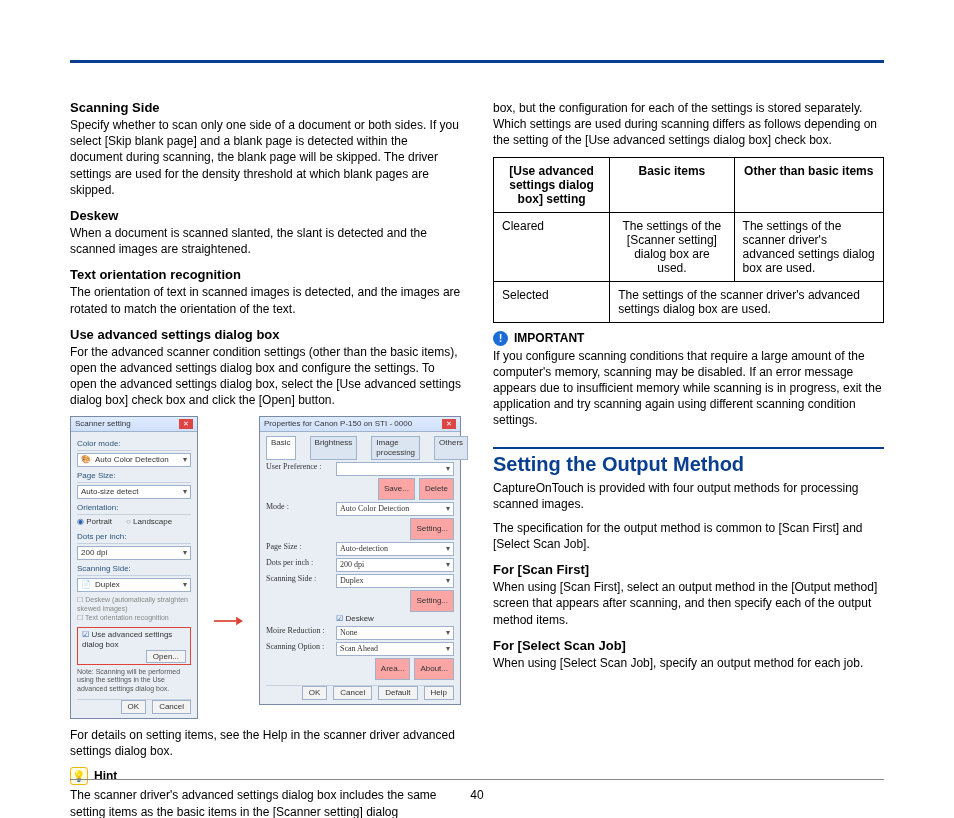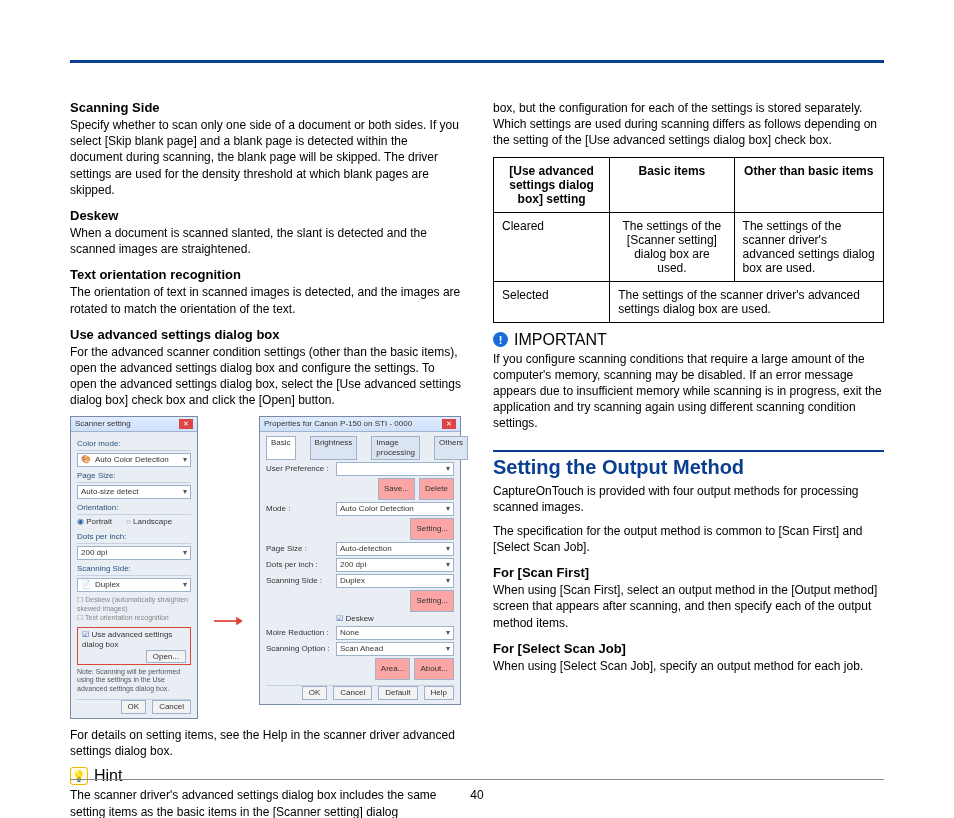--- a/index.html
+++ b/index.html
@@ -95,37 +95,37 @@
   }
   .btn-row { display:flex; gap:6px; justify-content:flex-end; margin-top:5px; padding-top:0; border-top:1px solid #c6d0de;}
   .note { font-size:7px; color:#555; margin-top:3px;}
   .red-arrow {
     width:34px; height:12px; position:relative; align-self:center; margin-left:-4px; margin-right:-4px;
     margin-top:106px;
   }
   .red-arrow svg{width:100%;height:100%;}
   .tabs { display:flex; gap:14px; font-size:8px; margin-bottom:2px;}
   .tab { background:#dbe5f1; padding:1px 4px; border:1px solid #9fb2cb;}
-  .field-row { display:flex; align-items:center; margin:2px 0; gap:6px; font-size:8px;}
+  .field-row { display:flex; margin:2px 0; gap:6px; font-size:8px;font-family:Liberation Serif, serif;}
   .field-label { width:64px; color:#333;}
   .field-val { flex:1; background:#fff; border:1px solid #9fb2cb; padding:1px 3px; display:flex;}
   .field-val .arrow{margin-left:auto;color:#555;}
   .small-btn { background:#fca5a5; border:1px solid #9fb2cb; font-size:8px; padding:5px 5px;}
   .btn-pair { display:flex; gap:4px; justify-content:flex-end; margin:0 0 2px 0;}
 
   .hint-row, .imp-row { display:flex; align-items:center; gap:6px; margin:8px 0 2px 0;}
   .hint-icon {
     width:16px;height:16px; border:1px solid #f0b800; border-radius:3px; background:#fffbe6;
     display:flex;align-items:center;justify-content:center;
   }
   .hint-icon span{color:#f0b800; font-size:11px;}
   .imp-icon{
     width:15px;height:15px;border-radius:50%;background:#1a6dd6;color:#fff;display:flex;align-items:center;justify-content:center;font-weight:bold;font-size:11px;
   }
-  .hint-label,.imp-label{font-weight:normal;font-size:16px;}
+  .hint-label,.imp-label{font-weight:bold;font-size:12px;}
 
   table.tbl{border-collapse:collapse;width:100%;margin:6px 0 8px 0;font-size:12px;}
   table.tbl th, table.tbl td{border:1px solid #000;padding:6px 8px;vertical-align:top;text-align:left;}
   table.tbl th{font-weight:bold;text-align:center;}
   table.tbl td.center{text-align:center;}
 
   .h2-rule{height:2px;background:#0a3e8f;margin:18px 0 4px 0;}
   .h2{color:#0a3e8f;font-size:20px;font-weight:bold;font-family:Arial,Helvetica,sans-serif;margin:0 0 4px 0;}
 
   .bottom-rule{position:absolute;left:70px;right:70px;bottom:38px;height:1px;background:#888;}

